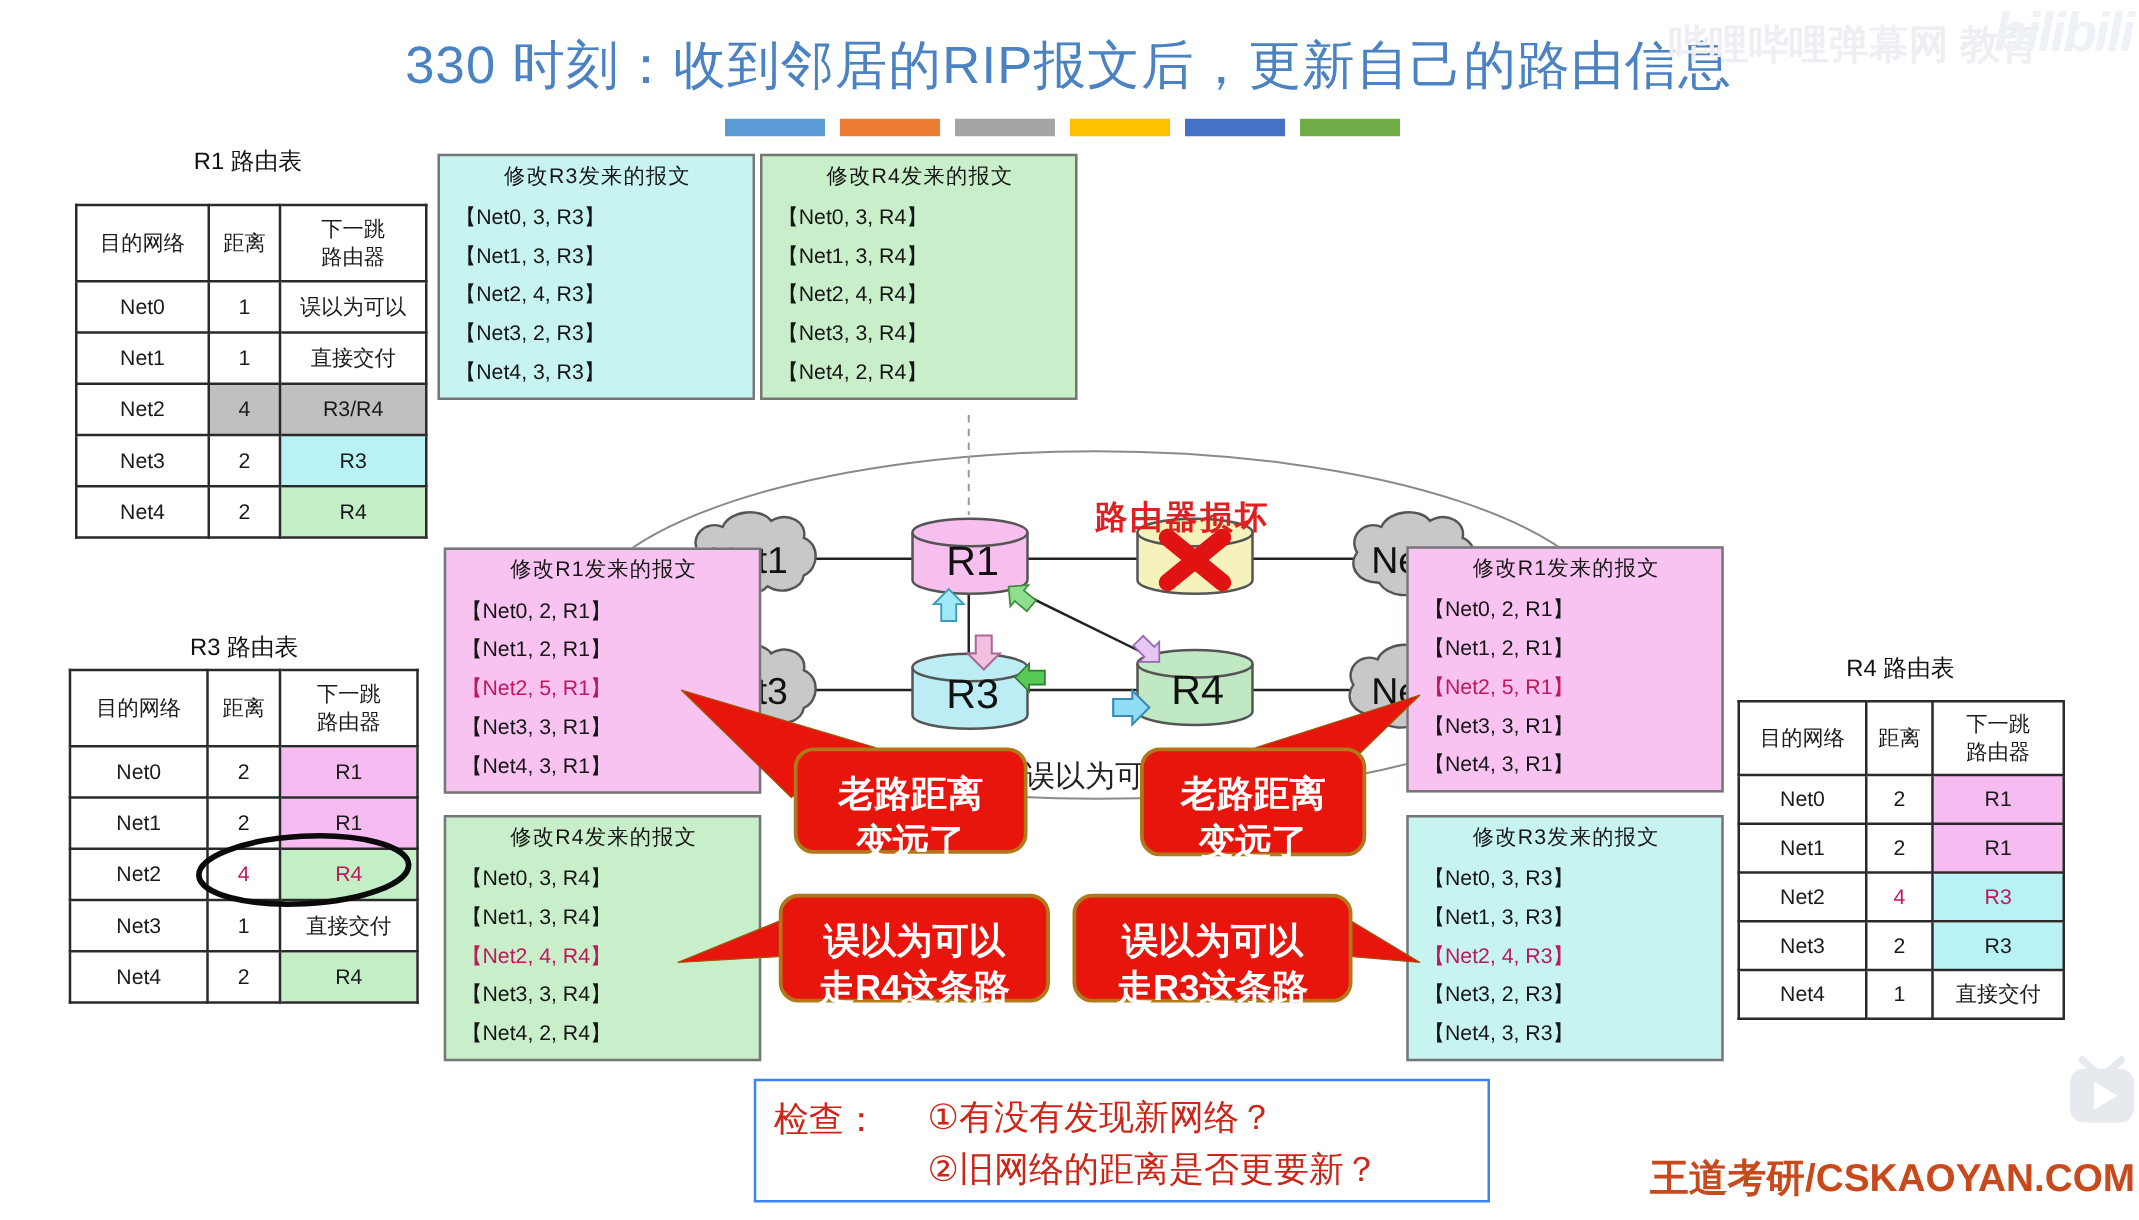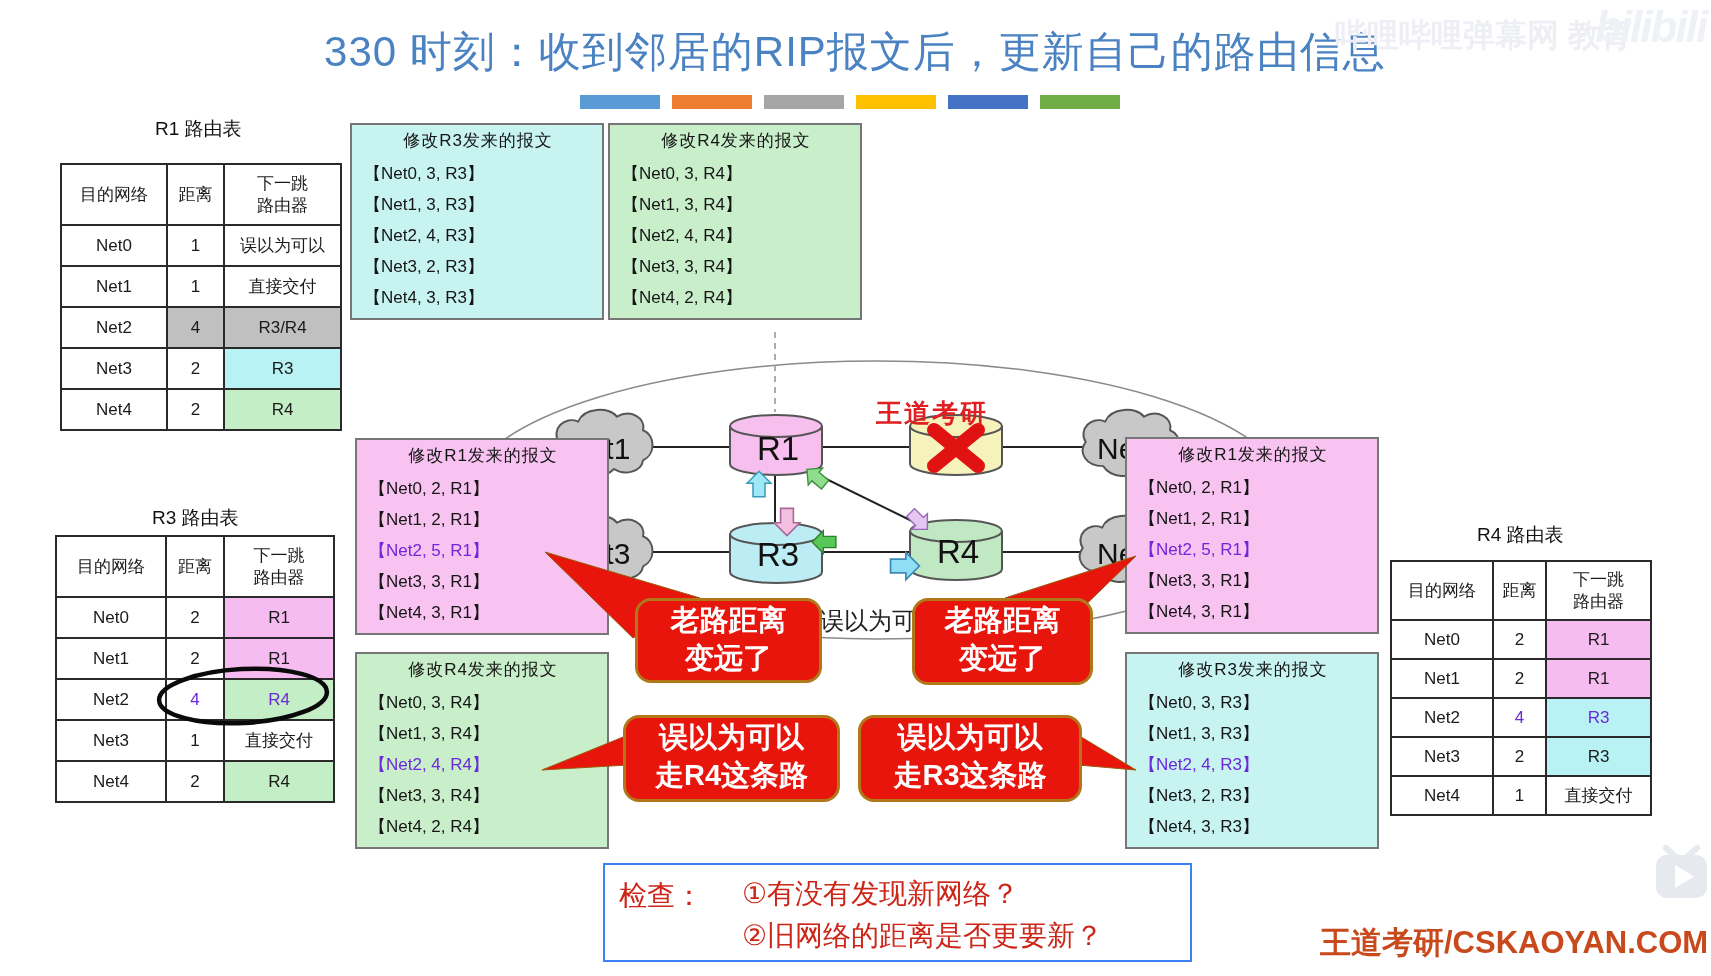--- a/index.html
+++ b/index.html
@@ -14,28 +14,28 @@
               color:#eef1f5;letter-spacing:-2px}
   .tbl{border-collapse:collapse;table-layout:fixed;background:#fff;font-size:17px;color:#1a1a1a;
        text-align:center;position:absolute}
   .tbl td{border:2px solid #2a2a2a;padding:0;height:39px;overflow:hidden}
   .tbl tr.hd td{height:59px}
   .r4t td{height:37px}
   .r4t tr.hd td{height:57px}
   .tbl-title{position:absolute;font-size:19px;color:#111}
   .wrap3{display:inline-block;width:3.3em;line-height:1.25}
   .bgpink{background:#f6bbf0}.bgcyan{background:#b8f2f5}.bggreen{background:#c4efc6}.bggray{background:#c0c0c0}
-  .red{color:#6d28d9}
+  .red{color:#be185d}
   .msgbox{position:absolute;width:228px;height:185px;border:2px solid #767676;z-index:2;
           font-size:17px;line-height:31px;padding:0 10px 8px 12px;color:#151515}
   .msgbox .mt{text-align:center;margin-bottom:2px;letter-spacing:1px}
   .dlab{position:absolute;z-index:1;font-size:30px;color:#111}
   .callout{position:absolute;background:#e8150d;border:3px solid #b07818;border-radius:16px;
            color:#fff;font-weight:bold;font-size:29px;line-height:38px;text-align:center;
-           padding-top:0;z-index:6;box-sizing:border-box}
+           padding-top:16px;z-index:6;box-sizing:border-box}
   .checkbox{position:absolute;left:603px;top:863px;width:585px;height:95px;background:#fff;
             border:2px solid #3b82f6;z-index:2;color:#cc2618;font-size:28px}
   .wm-bottom{position:absolute;left:1320px;top:922px;font-size:31px;font-weight:bold;color:#c84a1c;z-index:2}
 </style>
 </head>
 <body>
 
 <div id="slide">
 
   <svg class="abs" style="left:0;top:0;z-index:0" width="1711" height="976" viewBox="0 0 1711 976">
@@ -103,21 +103,21 @@
   <div class="ghost-text">哔哩哔哩弹幕网 教育</div>
   <div class="ghost-logo">bilibili</div>
 
   <div class="dlab" style="left:567px;top:432px">Net1</div>
   <div class="dlab" style="left:567px;top:537px">Net3</div>
   <div class="dlab" style="left:1097px;top:432px">Ne</div>
   <div class="dlab" style="left:1097px;top:537px">Ne</div>
   <div class="dlab" style="left:757px;top:430px;font-size:33px">R1</div>
   <div class="dlab" style="left:757px;top:536px;font-size:33px">R3</div>
   <div class="dlab" style="left:937px;top:533px;font-size:33px">R4</div>
-  <div class="dlab" style="left:876px;top:396px;color:#e02020;font-size:26px;font-weight:bold;letter-spacing:2px">王道考研</div>
+  <div class="dlab" style="left:876px;top:396px;color:#e02020;font-size:26px;font-weight:bold;letter-spacing:2px">路由器损坏</div>
   <div class="dlab" style="left:820px;top:605px;font-size:24px;color:#222">误以为可以</div>
 
   <div class="tbl-title" style="left:155px;top:116px">R1 路由表</div>
   <table class="tbl" style="left:60px;top:163px;width:280px">
     <colgroup>
         <col style="width:106px">
         <col style="width:57px">
         <col style="width:117px">
       </colgroup>
     <tbody>

